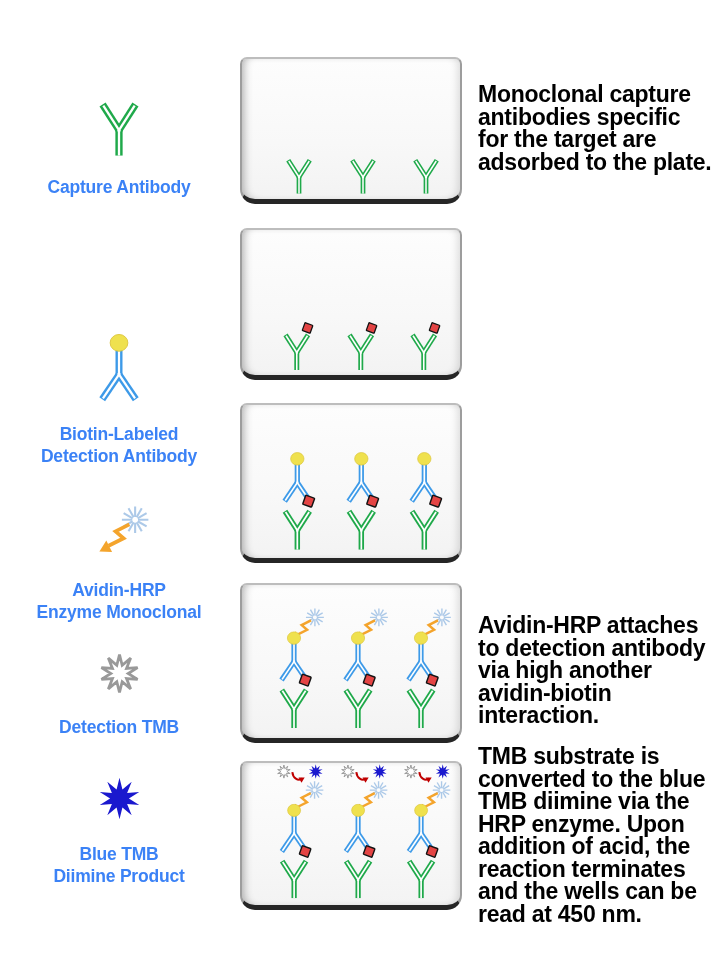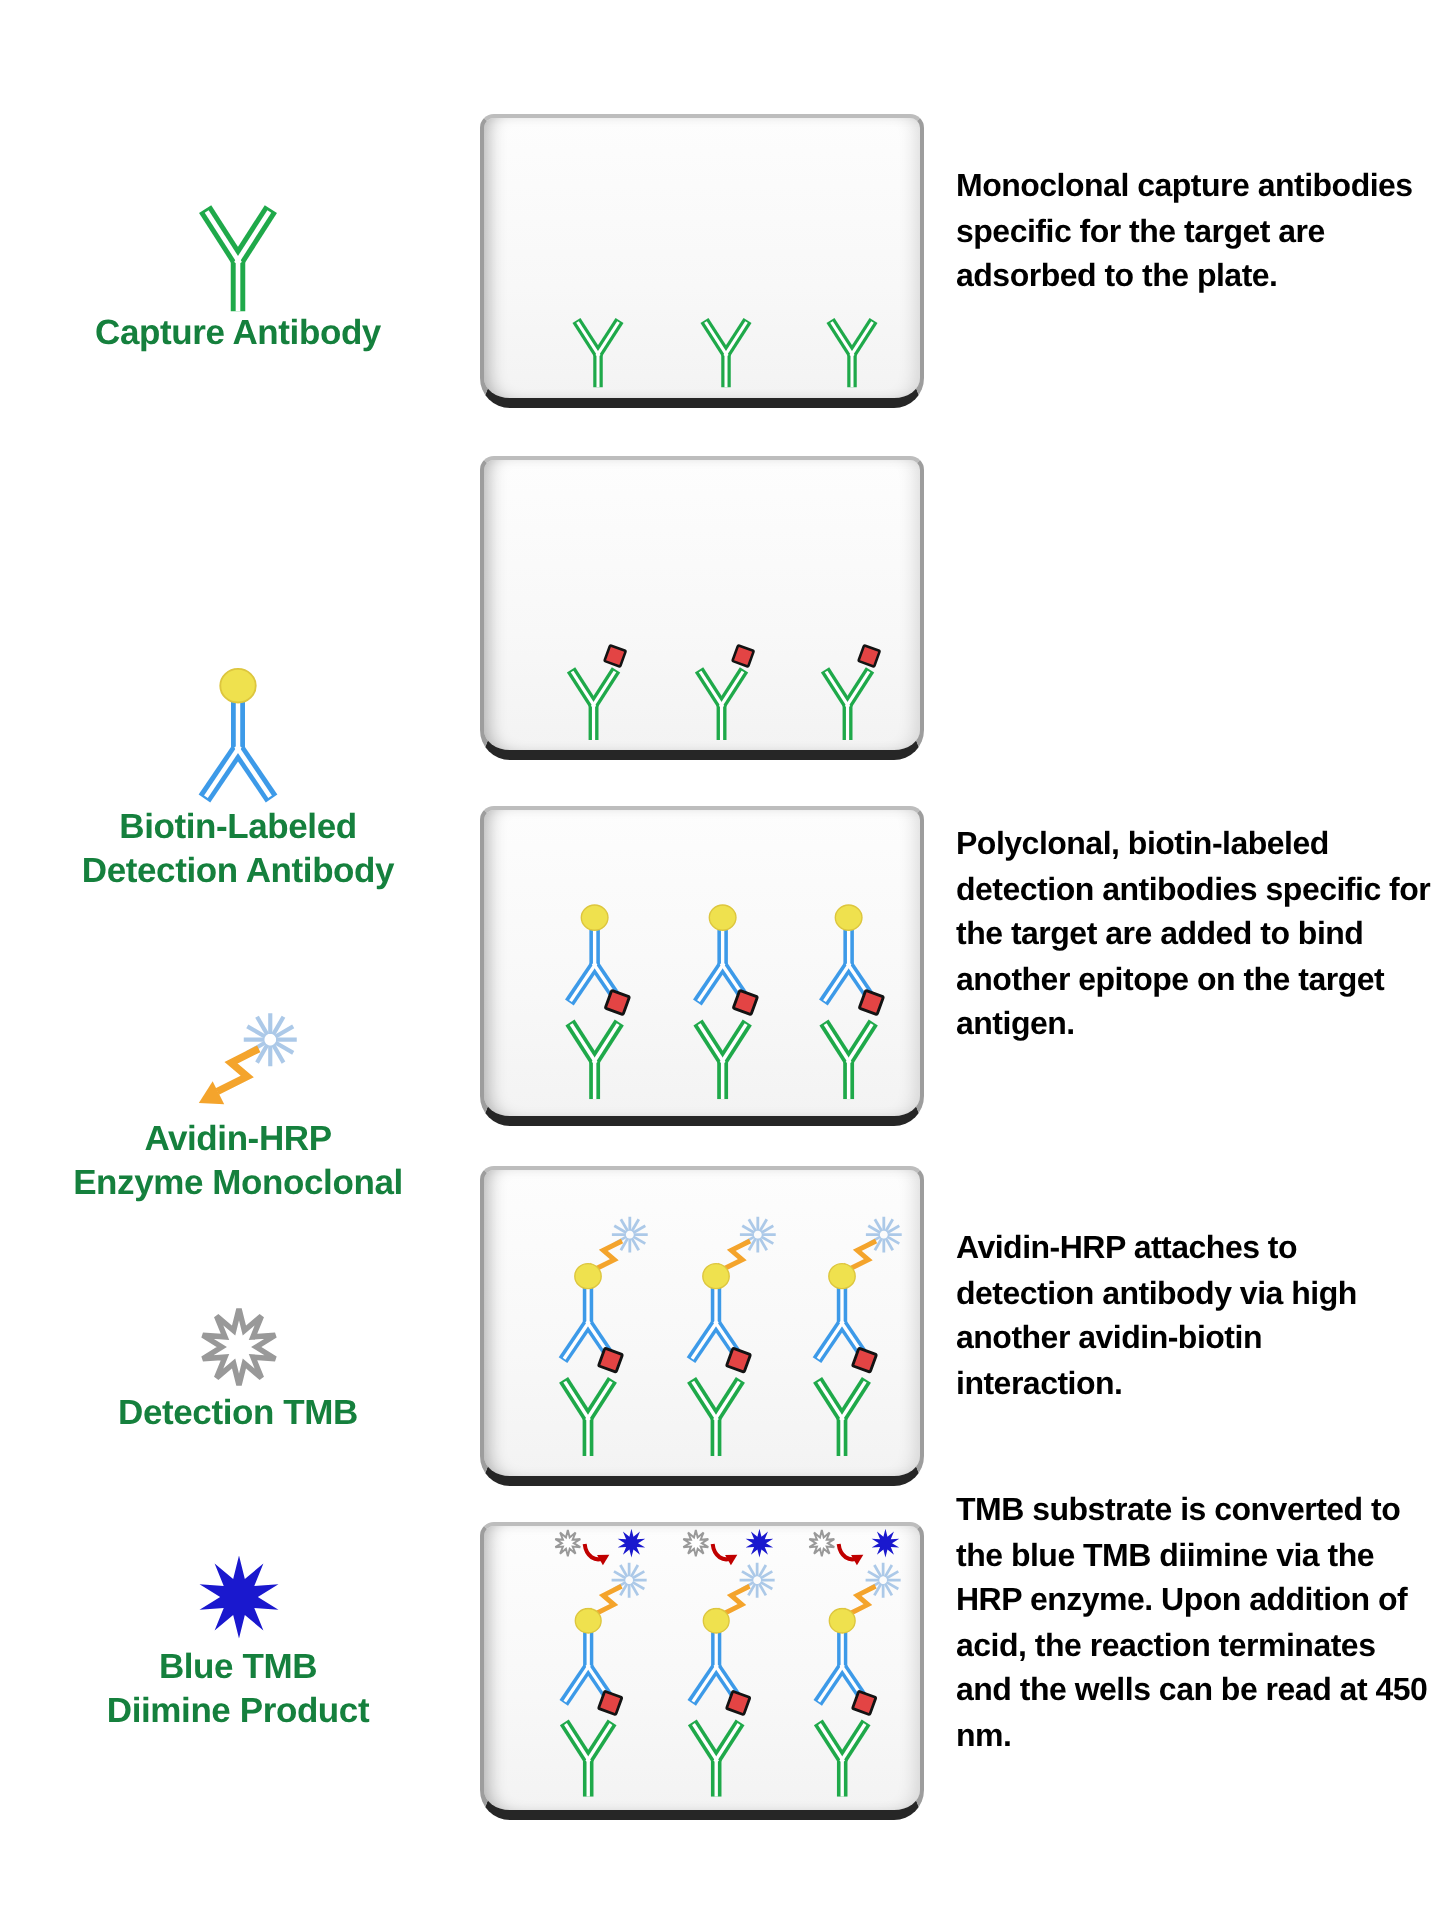--- a/index.html
+++ b/index.html
@@ -3,36 +3,36 @@
 <meta charset="utf-8">
 <style>
   html,body{margin:0;padding:0;background:#fff;}
   #canvas{
     position:relative;width:720px;height:960px;background:#fff;overflow:hidden;
     font-family:"Liberation Sans", sans-serif;
   }
   .legend-item{position:absolute;left:3px;width:232px;display:flex;flex-direction:column;align-items:center;}
   .legend-icon{display:block;}
   .legend-label{
-    font-weight:700;font-size:17.5px;line-height:1.25;color:#15803d;text-align:center;
-    white-space:pre-line;margin-top:0;letter-spacing:-0.2px;
+    font-weight:700;font-size:17.5px;line-height:1.25;color:#3b82f6;text-align:center;
+    white-space:pre-line;margin-top:21px;letter-spacing:-0.2px;
   }
   .well{
     position:absolute;left:240px;width:218px;
     background:linear-gradient(180deg,#fdfdfd 0%,#f8f8f8 60%,#f3f3f3 100%);
     border:2px solid #9d9d9d;border-top-color:#bdbdbd;
     border-bottom:5px solid #262626;
     border-radius:7px 7px 15px 15px;
     box-shadow:inset 7px 0 9px -5px rgba(0,0,0,.30), inset -7px 0 9px -5px rgba(0,0,0,.14);
   }
   .well-inner{position:absolute;inset:0;}
   .complex{position:absolute;bottom:5px;}
   .step-text{
     position:absolute;left:478px;width:238px;
-    font-weight:700;font-size:16px;line-height:22.5px;color:#000;letter-spacing:-0.25px;
+    font-weight:700;font-size:23px;line-height:22.5px;color:#000;letter-spacing:-0.25px;
   }
   #symbol-defs{position:absolute;width:0;height:0;overflow:hidden;}
 </style>
 </head>
 <body>
 
 <svg id="symbol-defs" aria-hidden="true">
   <defs>
     <symbol id="ab-green" viewBox="0 0 60 72">
       <g style="stroke:var(--c-capture)" stroke-width="7.5" fill="none">
@@ -236,17 +236,16 @@
           <use href="#tmb-blue-star" x="48" y="0" width="21" height="21"></use>
           <use href="#avidin-conjugate" x="14" y="22" width="60" height="43"></use>
           <use href="#ab-blue" x="7" y="50" width="50" height="62"></use>
           <use href="#antigen" x="36" y="99" width="19" height="19"></use>
           <use href="#ab-green" x="6" y="104" width="52" height="62"></use>
         </svg>
       </div>
     </div>
 
   <div class="step-text" style="top:83px">Monoclonal capture antibodies specific for the target are adsorbed to the plate.</div>
-  <div class="step-text" style="top:412px">Polyclonal, biotin-labeled detection antibodies specific for the target are added to bind another epitope on the target antigen.</div>
   <div class="step-text" style="top:614px">Avidin-HRP attaches to detection antibody via high another avidin-biotin interaction.</div>
   <div class="step-text" style="top:745px">TMB substrate is converted to the blue TMB diimine via the HRP enzyme. Upon addition of acid, the reaction terminates and the wells can be read at 450 nm.</div>
 
 </div>
 
 </body></html>

